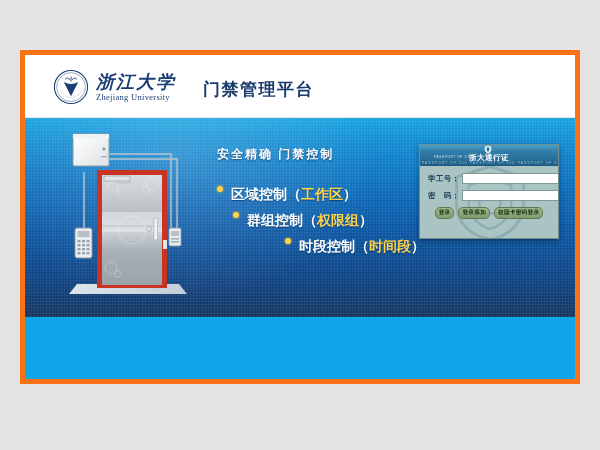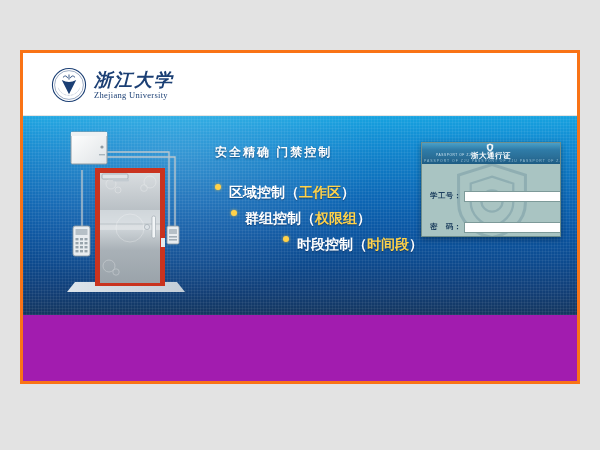--- a/index.html
+++ b/index.html
@@ -14,22 +14,22 @@
     overflow: hidden;
   }
 
   
   #page-card {
     position: absolute;
     left: 20px;
     top: 50px;
     width: 560px;
     height: 334px;
-    background: #a21caf;
-    border: 3px solid #f97316;
+    background: #0ea5e9;
+    border: 5px solid #f97316;
     box-sizing: border-box;
     overflow: hidden;
   }
 
   
   #site-header {
     position: absolute;
     left: 0; top: 0;
     width: 100%;
     height: 63px;
@@ -230,22 +230,22 @@
     width: 84px; height: 76px;
     opacity: 0.18;
     pointer-events: none;
   }
   #login-body {
     position: relative;
     padding: 7px 8px 0 8px;
   }
   .login-row {
     display: flex;
+    align-items: center;
     margin-bottom: 6px;
-    margin-top: 20px;
   }
   .login-label {
     font-size: 7.5px;
     color: #1d3f5e;
     font-weight: bold;
     width: 34px;
     flex: 0 0 auto;
     letter-spacing: 0.4px;
     white-space: nowrap;
   }
@@ -330,20 +330,21 @@
         <path d="M66 28 Q58 20 54 30" fill="none" stroke="#1b3f74" stroke-width="2.4" stroke-linecap="round"></path>
         <path d="M50 22 L50 34" stroke="#1b3f74" stroke-width="2.4" stroke-linecap="round"></path>
         <path d="M20 58 A32 32 0 0 0 80 58" fill="none" stroke="#1b3f74" stroke-width="0.9" stroke-dasharray="2 2"></path>
       </svg>
       <span id="logo-wordmark">
         <span id="logo-cn">浙江大学</span>
         <span id="logo-en">Zhejiang University</span>
       </span>
     </div>
 
+    <div id="platform-title">门禁管理平台</div>
   </div>
 
   <div id="hero">
     <div id="hero-glow"></div>
     <div id="hero-dots"></div>
 
     <svg id="door-illustration" viewBox="0 0 150 188">
       <defs>
         <linearGradient id="glassGrad" x1="0" y1="0" x2="0" y2="1">
           <stop offset="0%" stop-color="#d9dde0"></stop>

